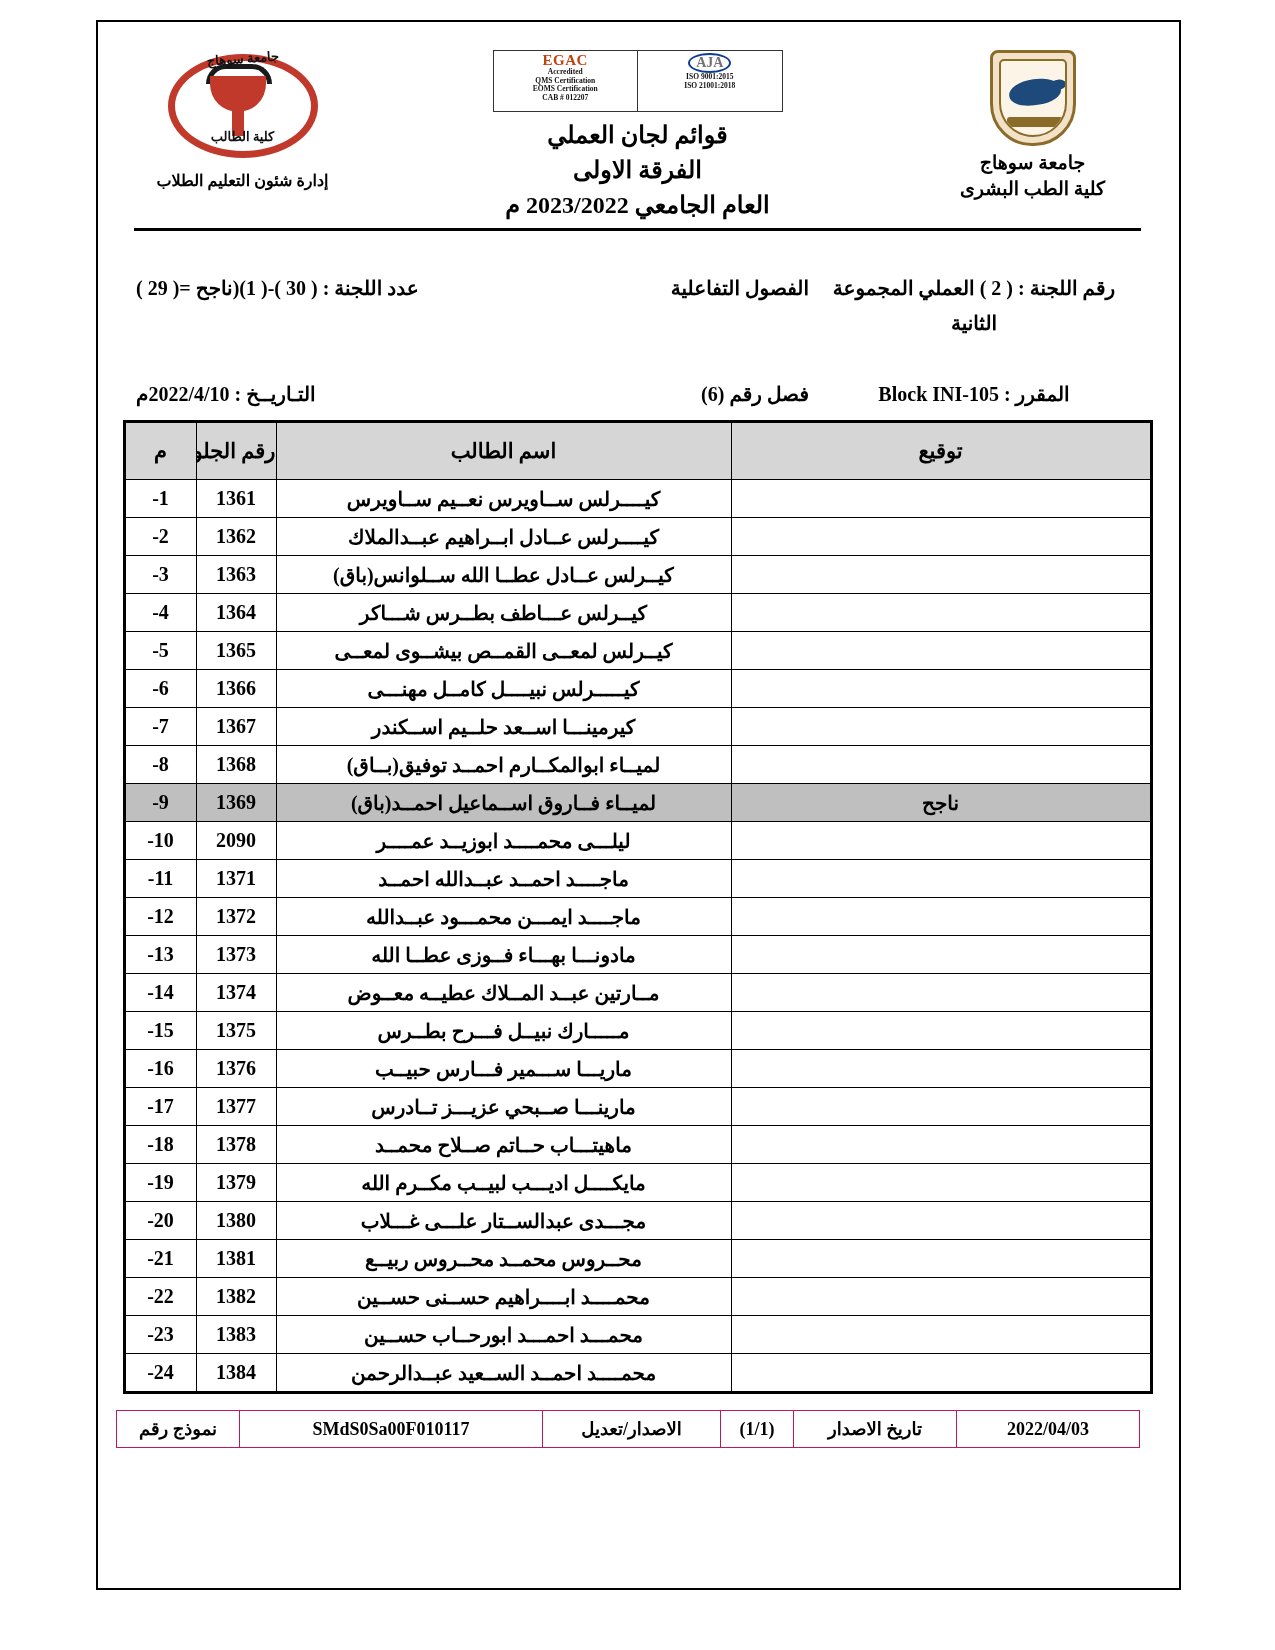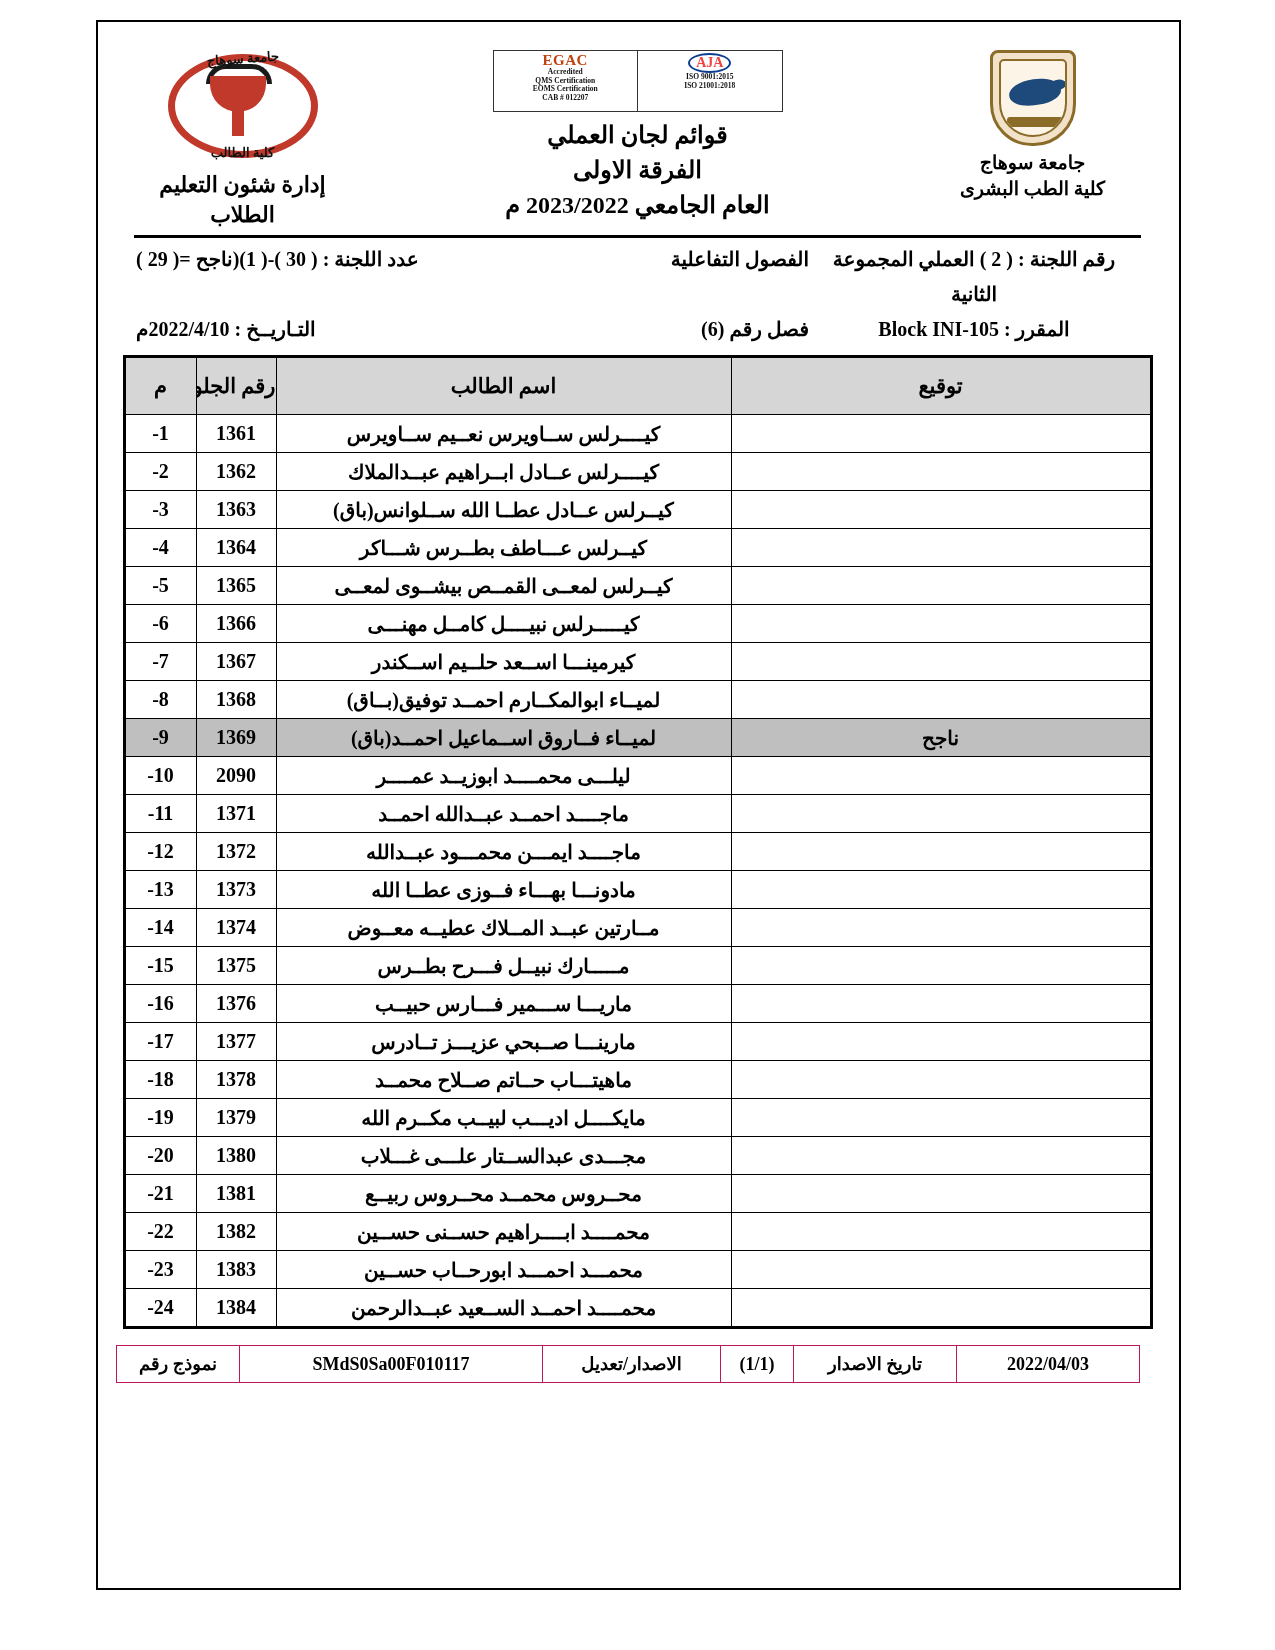--- a/index.html
+++ b/index.html
@@ -156,29 +156,29 @@
     left: 0; top: 0;
     width: 190px;
     text-align: center;
     font-size: 13px;
     font-weight: bold;
     color: #111;
     transform: rotate(-4deg);
   }
   .faculty-logo .txt-bottom {
     position: absolute;
-    left: 0; bottom: 6px;
+    left: 0; bottom: 22px;
     width: 190px;
     text-align: center;
     font-size: 13px;
     font-weight: bold;
     color: #111;
   }
   .dept-line {
-    font-size: 22px;
+    font-size: 16px;
     font-weight: bold;
     text-align: center;
   }
 
   
   .cert-box {
     margin: 0 auto 6px auto;
     width: 290px;
     height: 62px;
     border: 1px solid #333;
@@ -202,21 +202,21 @@
     letter-spacing: .5px;
     line-height: 1;
   }
   .cert-aja {
     display: inline-block;
     border: 2px solid #0b3d91;
     border-radius: 50%;
     padding: 0 6px;
     font-size: 14px;
     font-weight: bold;
-    color: #ef4444;
+    color: #737373;
     line-height: 1.15;
   }
   .cert-sub {
     font-size: 7.5px;
     font-weight: bold;
     color: #111;
     line-height: 1.15;
   }
 
   .hr-thick {
@@ -232,21 +232,21 @@
     font-weight: bold;
   }
   .info-row {
     display: flex;
     flex-direction: row;
     align-items: baseline;
     line-height: 1.75;
   }
   .info-c1 { width: 330px; text-align: center; }
   .info-c2 { width: 320px; }
-  .info-c3 { flex: 1; text-align: left; }
+  .info-c3 { flex: 1; text-align: left; margin-top: 36px; }
 
   
   table.main {
     border-collapse: collapse;
     width: 1005px;
     margin: 0 auto;
     table-layout: fixed;
     border: 3px solid #000;
   }
   table.main th, table.main td {

